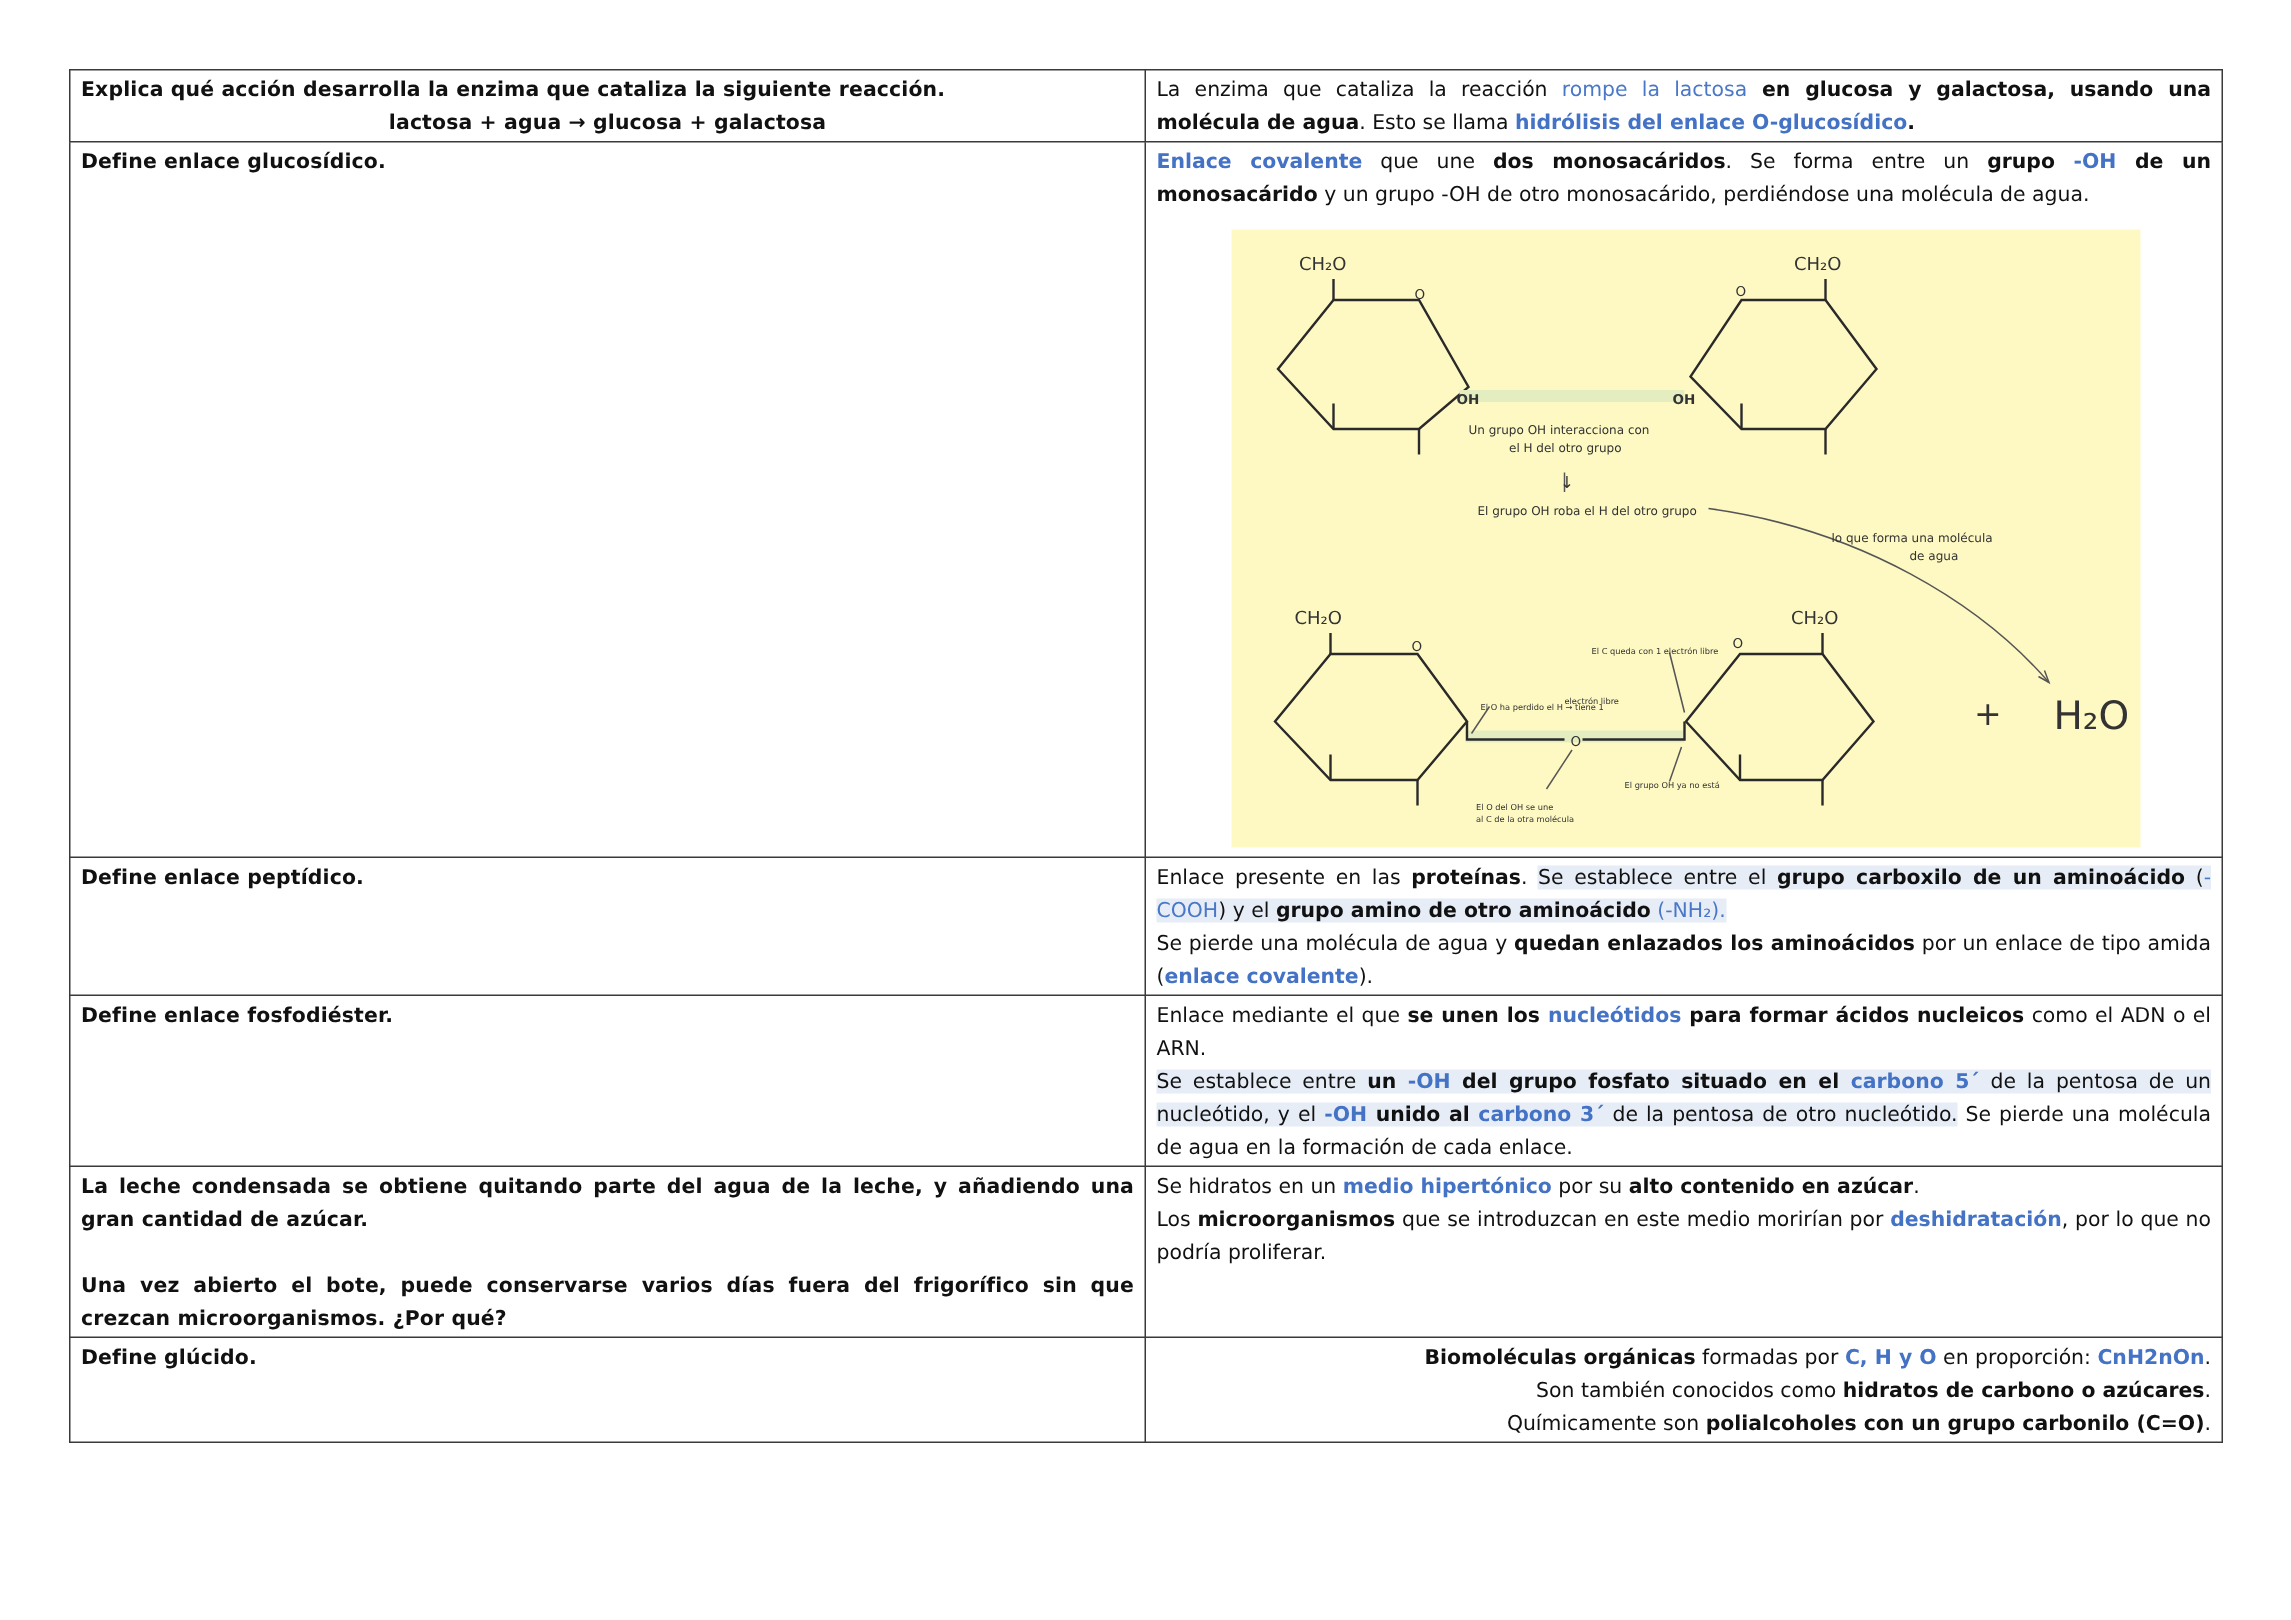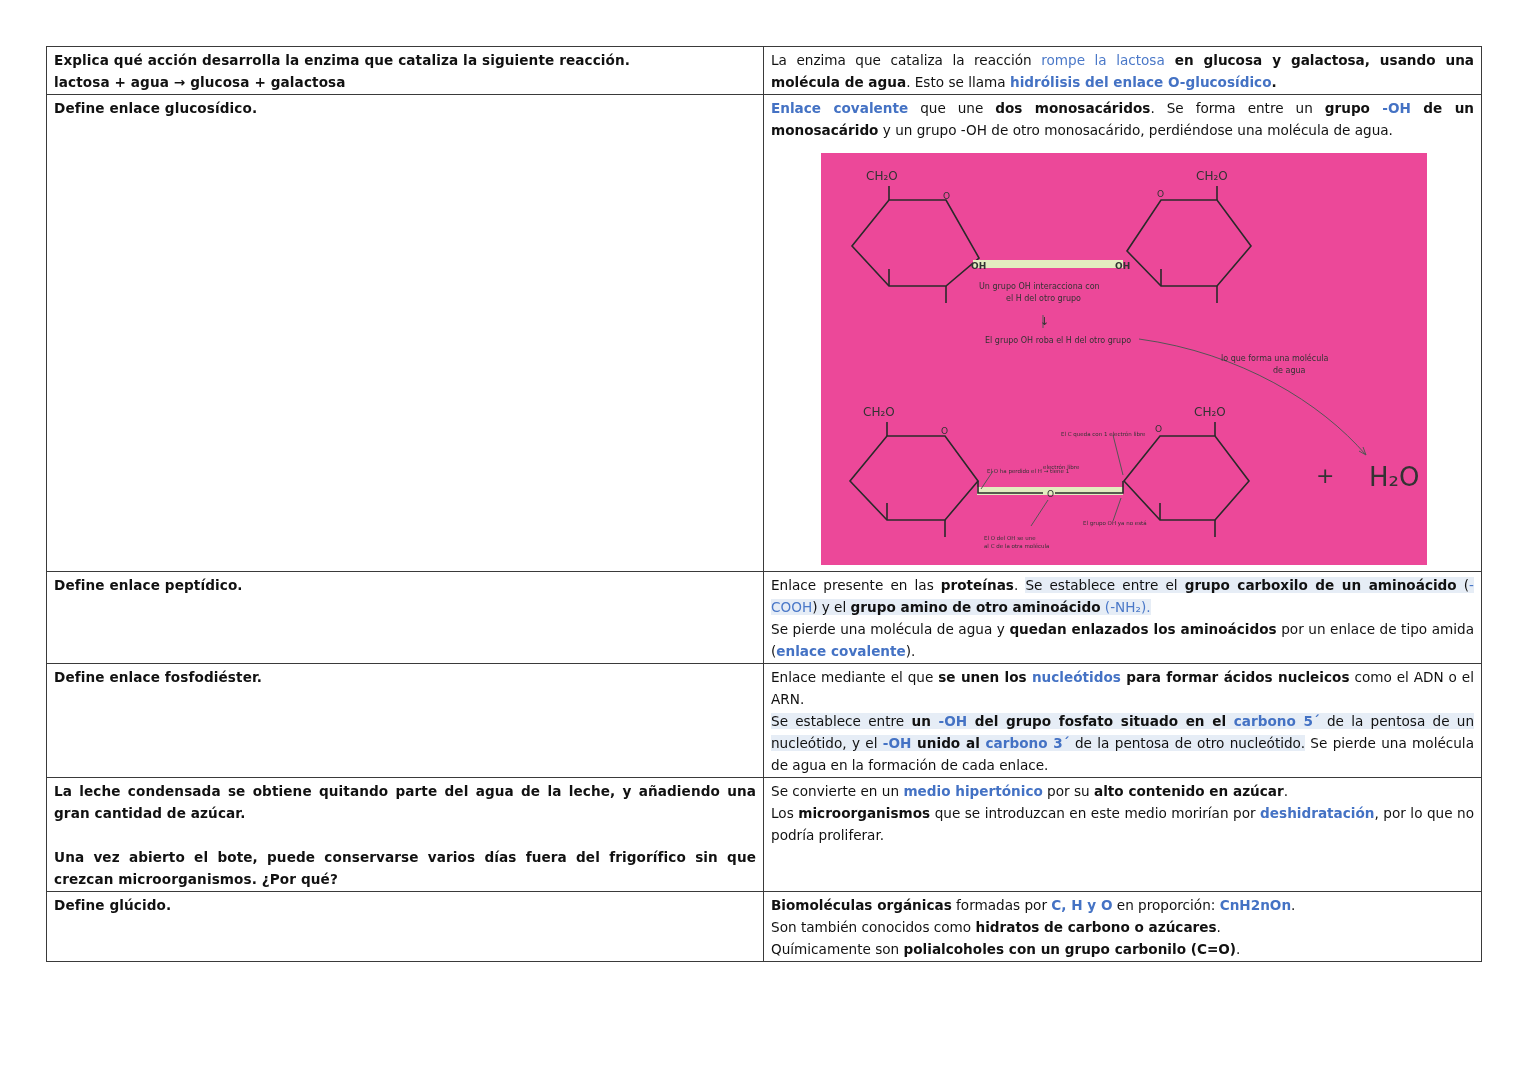--- a/index.html
+++ b/index.html
@@ -4,27 +4,27 @@
 <style>
   html, body { margin: 0; padding: 0; background: #ffffff; }
   body { width: 1527px; height: 1080px; position: relative; overflow: hidden;
          font-family: "DejaVu Sans", sans-serif; color: #111; }
   .sheet { position: absolute; left: 46px; top: 46px; width: 1435px; }
   table { border-collapse: collapse; width: 1435px; table-layout: fixed; }
   td { border: 1.5px solid #3a3a3a; vertical-align: top; padding: 2px 7px 1px 7px;
        font-size: 13.6px; line-height: 22px; }
   td.q { width: 702px; font-weight: bold; letter-spacing: 0.1px; }
   td.a { width: 703px; text-align: justify; }
-  .center { display: block; text-align: left; }
+  .center { display: block; text-align: center; }
   .b { font-weight: bold; }
   .blue { color: #4472c4; font-weight: bold; }
   .bluel { color: #4a78c8; }
   .grey { color: #b4b4b4; }
   .hl { background: #e6edf6; }
-  .diagram { position: relative; width: 606px; height: 412px; margin: 12px 0 0 50px; background: #ec4899; }
+  .diagram { position: relative; width: 606px; height: 412px; margin: 12px 0 0 50px; background: #fef9c3; }
   .diagram svg { position: absolute; left: 0; top: 0; }
   .hand { font-family: "DejaVu Sans", sans-serif; fill: #333; }
 </style>
 </head>
 <body>
 
 <div class="sheet">
 <table>
 
   <tbody>
@@ -143,28 +143,28 @@
     </td>
   </tr>
 
   <tr style="height:110px;">
     <td class="q" style="text-align:justify;">
       <div>La leche condensada se obtiene quitando parte del agua de la leche, y añadiendo una gran cantidad de azúcar.</div>
       <div style="height:22px;"></div>
       <div>Una vez abierto el bote, puede conservarse varios días fuera del frigorífico sin que crezcan microorganismos. ¿Por qué?</div>
     </td>
     <td class="a">
-      <div><span>Se convierte en un </span><span class="blue">medio hipertónico</span><span> por su </span><span class="b">alto contenido en azúcar</span><span>.</span></div>
+      <div><span>Se hidratos en un </span><span class="blue">medio hipertónico</span><span> por su </span><span class="b">alto contenido en azúcar</span><span>.</span></div>
       <div><span>Los </span><span class="b">microorganismos</span><span> que se introduzcan en este medio morirían por </span><span class="blue">deshidratación</span><span>, por lo que no podría proliferar.</span></div>
     </td>
   </tr>
 
   <tr style="height:66px;">
     <td class="q"><span>Define glúcido.</span></td>
-    <td class="a" style="text-align:left;">
+    <td class="a" style="text-align:right;">
       <div><span class="b">Biomoléculas orgánicas</span><span> formadas por </span><span class="blue">C, H y O</span><span> en proporción: </span><span class="blue">CnH2nOn</span><span>.</span></div>
       <div><span>Son también conocidos como </span><span class="b">hidratos de carbono o azúcares</span><span>.</span></div>
       <div><span>Químicamente son </span><span class="b">polialcoholes con un grupo carbonilo (C=O)</span><span>.</span></div>
     </td>
   </tr>
 
 </tbody>
     </table>
 </div>
 

